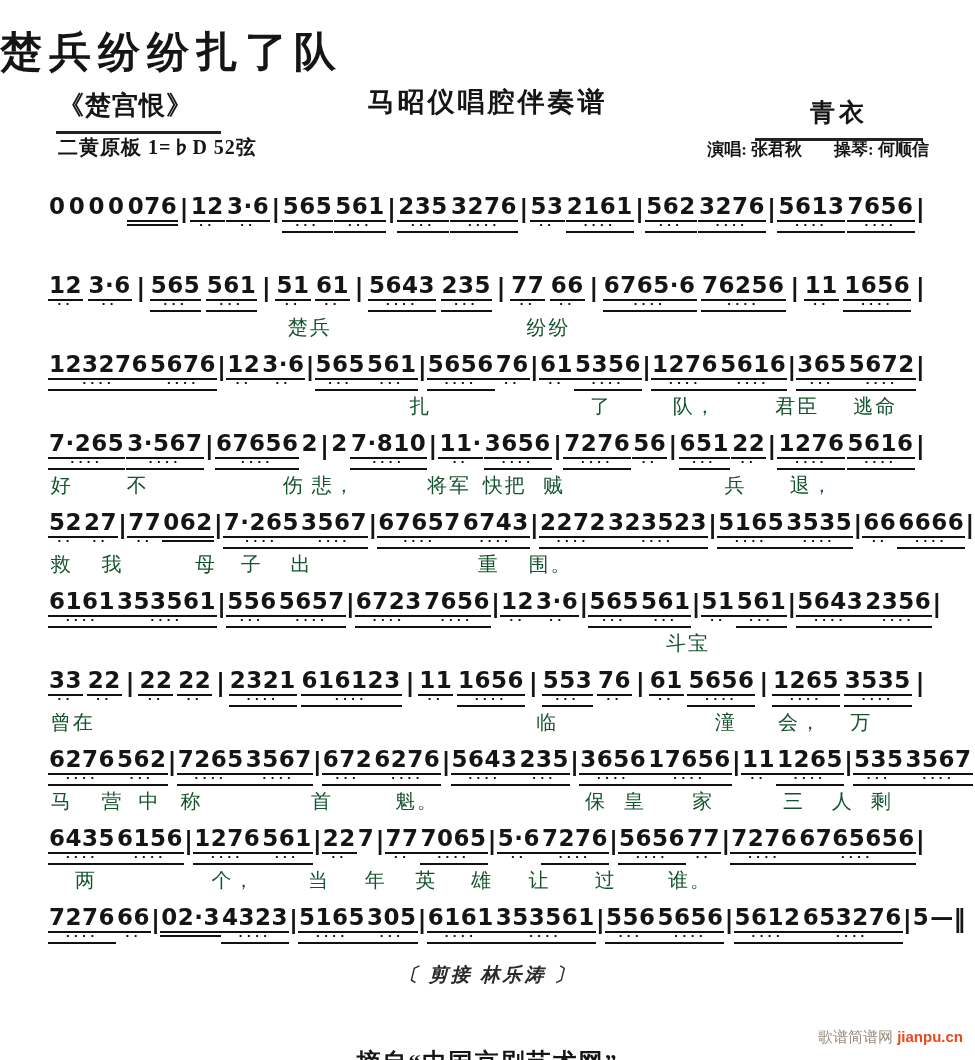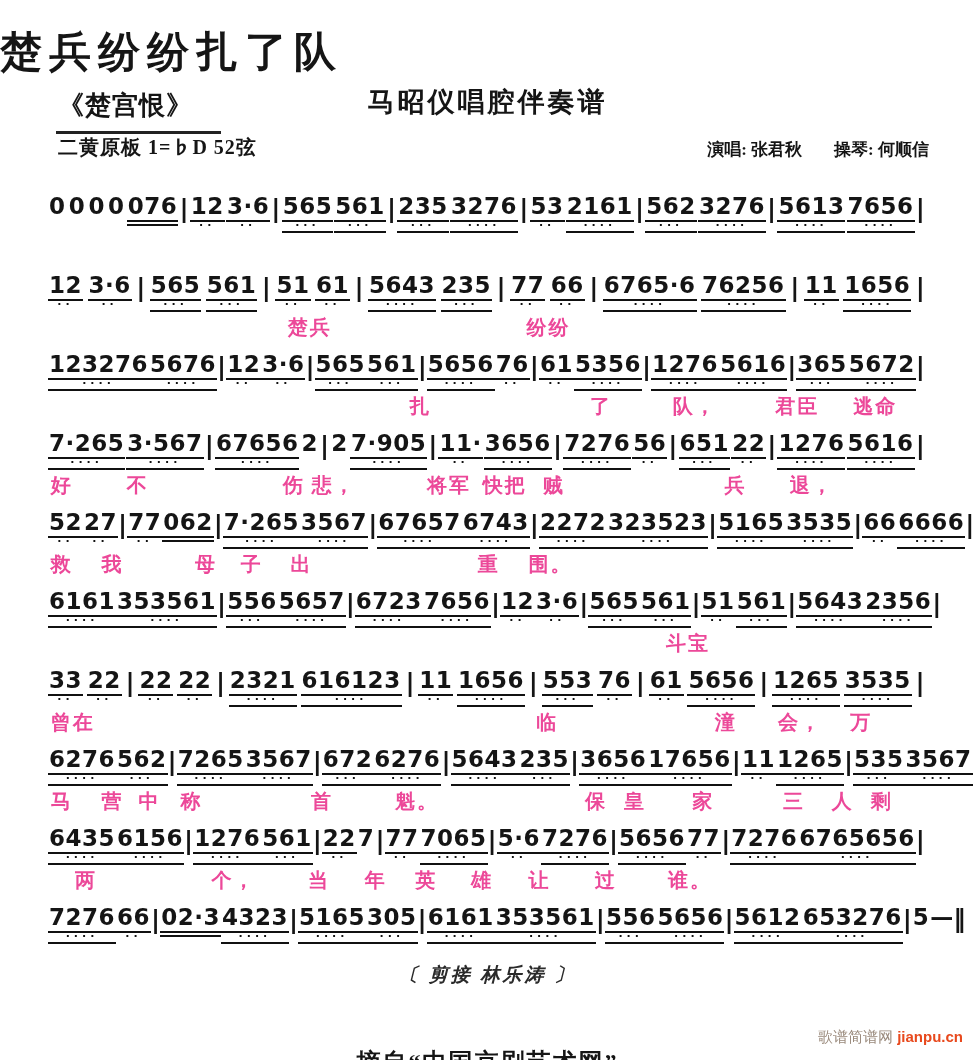--- a/index.html
+++ b/index.html
@@ -49,21 +49,21 @@
   .u2 .gi{border-bottom:2.5px solid #111;}
   .dots{
     display:block;text-align:center;font-size:11px;line-height:7px;
     letter-spacing:4px;color:#111;
   }
   .barline{font-size:25px;font-weight:bold;padding-top:1px;}
   .final-barline{font-size:25px;font-weight:bold;letter-spacing:-1px;}
   .dash{font-size:23px;font-weight:bold;}
   .lyric{
     position:absolute;top:45px;font-size:20px;white-space:nowrap;
-    letter-spacing:2px;color:#ec4899;font-weight:bold;
+    letter-spacing:2px;color:#14532d;
   }
   
   .editor-note{
     position:absolute;top:962px;left:0;right:0;text-align:center;
     font-size:19px;font-style:italic;font-weight:bold;letter-spacing:3px;color:#2a2a2a;
   }
   .source-note{
     position:absolute;top:1012px;left:0;right:0;text-align:center;
     font-size:24px;font-weight:bold;letter-spacing:2px;margin-top:34px;
   }
@@ -78,20 +78,21 @@
 <body>
 
 <div class="page">
 
   <div class="title">楚兵纷纷扎了队</div>
   <div class="subtitle">马昭仪唱腔伴奏谱</div>
 
   <div class="play-title">《楚宫恨》</div>
   <div class="mode-key">二黄原板 1=♭D 52弦</div>
 
+  <div class="role-type">青衣</div>
   <div class="credits"><span>演唱: 张君秋</span><span>操琴: 何顺信</span></div>
 
   <div id="score">
       <div class="score-line" style="top: 0px;">
         <div class="notes-row">
           <span class="grp"><span class="gi">0</span></span>
           <span class="grp"><span class="gi">0</span></span>
           <span class="grp"><span class="gi">0</span></span>
           <span class="grp"><span class="gi">0</span></span>
           <span class="grp u2"><span class="gi">076</span></span>
@@ -175,21 +176,21 @@
       </div>
       <div class="score-line" style="top: 237px;">
         <div class="notes-row">
           <span class="grp u2"><span class="gi">7·265</span><span class="dots">····</span></span>
           <span class="grp u2"><span class="gi">3·567</span><span class="dots">····</span></span>
           <span class="barline">|</span>
           <span class="grp u2"><span class="gi">67656</span><span class="dots">····</span></span>
           <span class="grp"><span class="gi">2</span></span>
           <span class="barline">|</span>
           <span class="grp"><span class="gi">2</span></span>
-          <span class="grp u2"><span class="gi">7·905</span><span class="dots">····</span></span>
+          <span class="grp u2"><span class="gi">7·810</span><span class="dots">····</span></span>
           <span class="barline">|</span>
           <span class="grp u1"><span class="gi">11·</span><span class="dots">··</span></span>
           <span class="grp u2"><span class="gi">3656</span><span class="dots">····</span></span>
           <span class="barline">|</span>
           <span class="grp u2"><span class="gi">7276</span><span class="dots">····</span></span>
           <span class="grp u1"><span class="gi">56</span><span class="dots">··</span></span>
           <span class="barline">|</span>
           <span class="grp u2"><span class="gi">651</span><span class="dots">···</span></span>
           <span class="grp u1"><span class="gi">22</span><span class="dots">··</span></span>
           <span class="barline">|</span>

